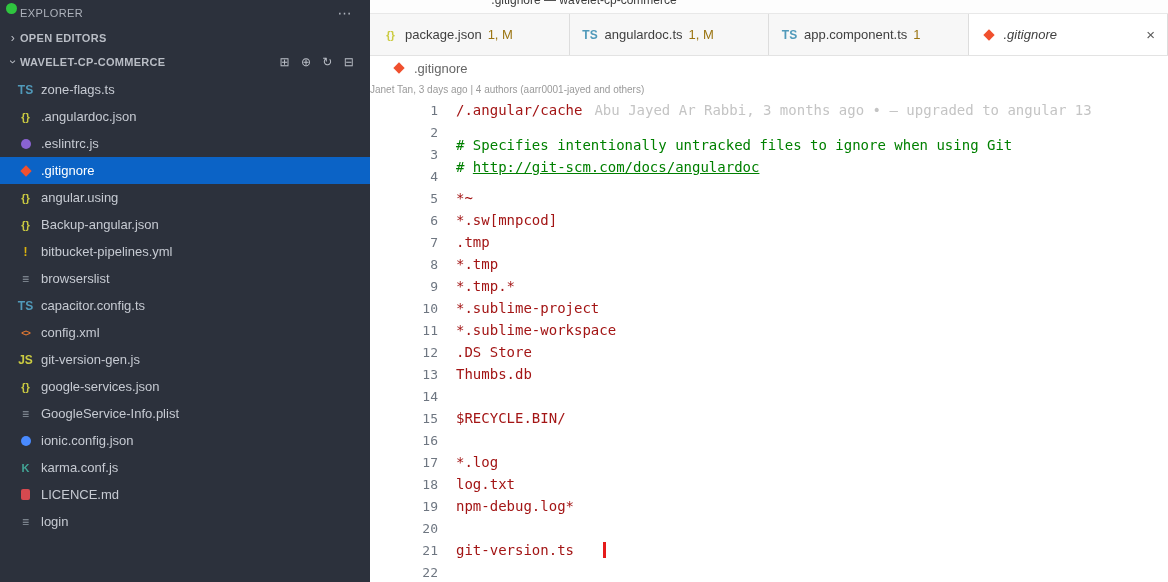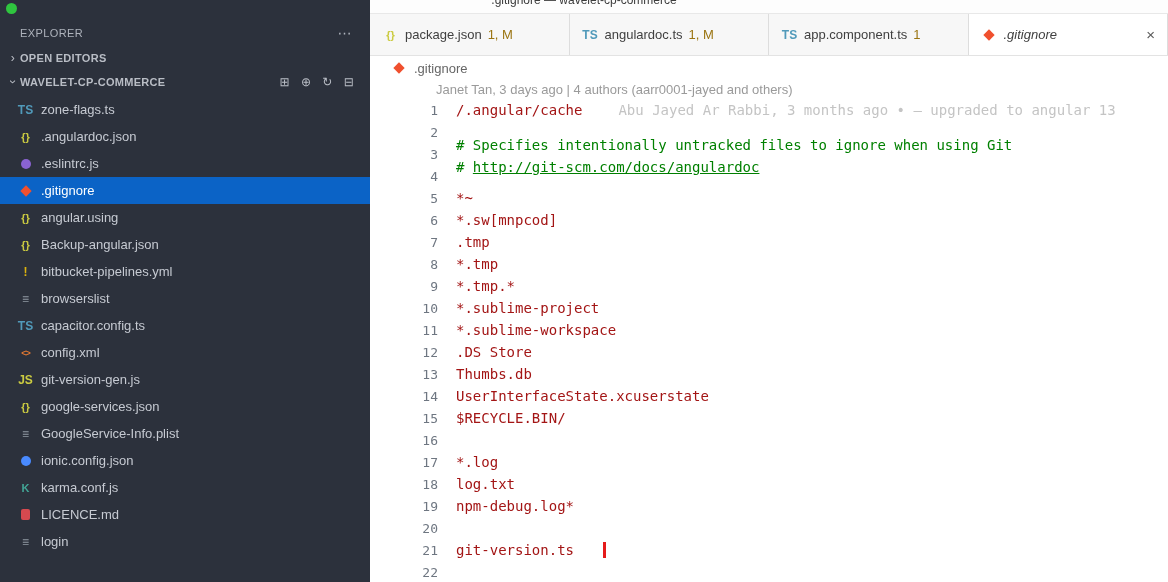--- a/index.html
+++ b/index.html
@@ -2,21 +2,21 @@
 <html style="--sidebar-bg: #2c313c; --selection-blue: #0b63c6; --entry-red: #a31515; --comment-green: #008000; --badge-gold: #9b7512; --annotation-red: #e51b1b; --git-orange: #f0502e;"><head>
 <meta charset="utf-8">
 <style>
   * {margin:0;padding:0;box-sizing:border-box;}
   html,body{width:1168px;height:582px;overflow:hidden;font-family:"Liberation Sans",sans-serif;background:#fff;}
   .window{position:relative;width:1168px;height:582px;overflow:hidden;display:flex;background:#fff;}
   .app-title{position:absolute;top:-7px;left:0;width:100%;text-align:center;font-size:12px;color:#3c3c3c;z-index:30;pointer-events:none;}
   .traffic-green{position:absolute;top:3px;left:6px;width:11px;height:11px;border-radius:50%;background:#2fc53f;z-index:31;cursor:pointer;}
 
   
-  .sidebar{width:370px;min-width:370px;height:100%;background:var(--sidebar-bg,#2c313c);color:#c6cad2;padding-top:20px;overflow:hidden;}
+  .sidebar{width:370px;min-width:370px;height:100%;background:var(--sidebar-bg,#2c313c);color:#c6cad2;overflow:hidden;}
   .explorer-header{display:flex;align-items:center;justify-content:space-between;height:26px;padding:0 18px 0 20px;font-size:11px;letter-spacing:.4px;color:#aeb3bc;}
   .more-icon{font-size:14px;color:#aeb3bc;cursor:pointer;}
   .section-row{display:flex;align-items:center;height:24px;padding:0 16px 0 6px;font-size:11px;font-weight:700;letter-spacing:.3px;color:#b9bdc5;cursor:pointer;}
   .chevron{display:inline-block;width:14px;text-align:center;font-size:12px;font-weight:400;color:#b9bdc5;}
   .chevron.expanded{transform:rotate(90deg);}
   .section-actions{margin-left:auto;display:flex;gap:11px;font-weight:400;font-size:12px;color:#b9bdc5;}
   .section-actions span{cursor:pointer;}
   .tree{margin-top:2px;}
   .tree-item{display:flex;align-items:center;gap:7px;height:27px;padding-left:17px;font-size:13px;color:#c6cad2;cursor:pointer;white-space:nowrap;}
   .tree-item.selected{background:var(--selection-blue,#0b63c6);color:#fff;}
@@ -40,28 +40,28 @@
   .titlebar{height:14px;background:#fdfdfd;border-bottom:1px solid #e8e8e8;}
   .tabbar{display:flex;height:42px;background:#efefef;border-bottom:1px solid #e3e3e3;}
   .tab{flex:1;display:flex;align-items:center;gap:6px;padding:0 12px;font-size:13px;color:#404040;background:#f7f7f7;border-right:1px solid #dddddd;min-width:0;cursor:pointer;}
   .tab.active{background:#fff;}
   .tab.active .tab-label{font-style:italic;}
   .tab-label{white-space:nowrap;overflow:hidden;}
   .tab-badge{color:var(--badge-gold,#9b7512);white-space:nowrap;}
   .tab-close{margin-left:auto;font-size:15px;color:#5a5a5a;cursor:pointer;}
   .breadcrumb{display:flex;align-items:center;gap:7px;height:24px;padding-left:20px;font-size:13px;color:#666;background:#fff;cursor:pointer;}
   .editor{flex:1;background:#fff;overflow:hidden;}
-  .codelens{margin-left:66px;height:19px;display:flex;align-items:center;font-size:13px;color:#9a9a9a;cursor:pointer;white-space:nowrap;overflow:hidden;}
+  .codelens{height:19px;display:flex;align-items:center;font-size:10px;color:#9a9a9a;cursor:pointer;white-space:nowrap;overflow:hidden;}
   .code-line{display:flex;align-items:center;height:22px;}
   .line-number{width:68px;flex:none;text-align:right;font-family:"DejaVu Sans Mono",monospace;font-size:13px;color:#6e7681;cursor:pointer;}
   .line-content{flex:1;min-width:0;margin-left:18px;display:flex;align-items:center;white-space:pre;overflow:hidden;font-family:"DejaVu Sans Mono",monospace;font-size:14px;}
   .tok-entry{color:var(--entry-red,#a31515);}
   .tok-comment{color:var(--comment-green,#008000);margin-top:26px;}
   .tok-link{text-decoration:underline;cursor:pointer;}
-  .inline-blame{margin-left:36px;color:#c4c4c4;overflow:hidden;white-space:pre;}
+  .inline-blame{margin-left:12px;color:#c4c4c4;overflow:hidden;white-space:pre;}
   .red-box{position:relative;}
   .red-box::after{content:"";position:absolute;top:-5px;bottom:-5px;left:-8px;right:-32px;border:3px solid var(--annotation-red,#e51b1b);pointer-events:none;}
 </style>
 </head>
 <body>
 
 <div class="window">
   <div class="traffic-green"></div>
   <div class="app-title">.gitignore — wavelet-cp-commerce</div>
 
@@ -234,21 +234,20 @@
           <div class="code-line">
             <span class="line-number">12</span>
             <span class="line-content"><span class="tok-entry">.DS_Store</span></span>
           </div>
           <div class="code-line">
             <span class="line-number">13</span>
             <span class="line-content"><span class="tok-entry">Thumbs.db</span></span>
           </div>
           <div class="code-line">
             <span class="line-number">14</span>
-            <span class="line-content"><span class="tok-entry">UserInterfaceState.xcuserstate</span></span>
           </div>
           <div class="code-line">
             <span class="line-number">15</span>
             <span class="line-content"><span class="tok-entry">$RECYCLE.BIN/</span></span>
           </div>
           <div class="code-line">
             <span class="line-number">16</span>
             <span class="line-content"><span class="tok-entry"></span></span>
           </div>
           <div class="code-line">

